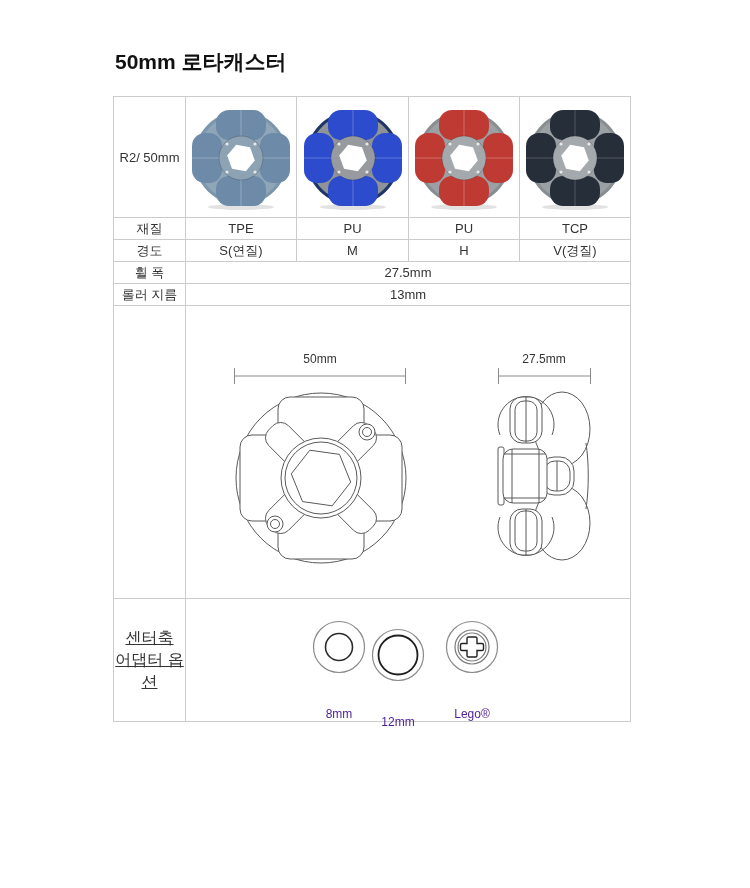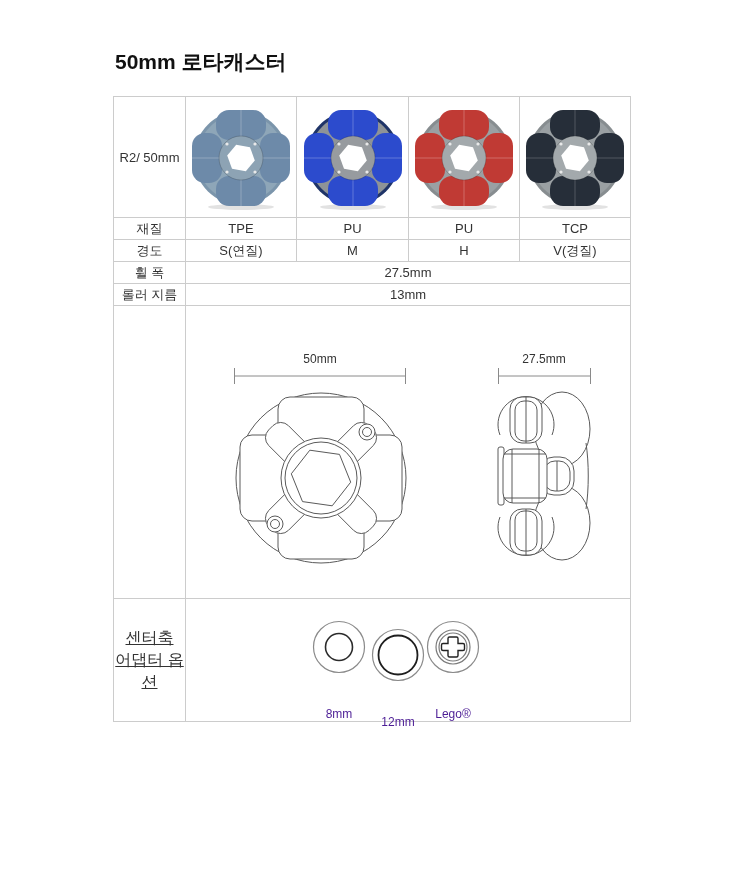--- a/index.html
+++ b/index.html
@@ -250,21 +250,21 @@
       </div>
 
       <div class="adapter-item" style="left:185px; top:29px;">
         <svg width="54" height="54" viewBox="0 0 54 54">
           <circle cx="27" cy="27" r="25.5" fill="none" stroke="#8a8a8a" stroke-width="1.2"></circle>
           <circle cx="27" cy="27" r="19.5" fill="none" stroke="#1e1e1e" stroke-width="1.8"></circle>
         </svg>
         <div class="adapter-label">12mm</div>
       </div>
 
-      <div class="adapter-item" style="left:240px; top:21px;">
+      <div class="adapter-item" style="left:259px; top:21px;">
         <svg width="54" height="54" viewBox="0 0 54 54">
           <circle cx="27" cy="27" r="25.5" fill="none" stroke="#8a8a8a" stroke-width="1.2"></circle>
           <circle cx="27" cy="27" r="17" fill="none" stroke="#7a7a7a" stroke-width="1.2"></circle>
           <circle cx="27" cy="27" r="14" fill="none" stroke="#7a7a7a" stroke-width="1.2"></circle>
           <path d="M23.5,17 h7 a1.5,1.5 0 0 1 1.5,1.5 v5 h5 a1.5,1.5 0 0 1 1.5,1.5 v4 a1.5,1.5 0 0 1 -1.5,1.5 h-5 v5 a1.5,1.5 0 0 1 -1.5,1.5 h-7 a1.5,1.5 0 0 1 -1.5,-1.5 v-5 h-5 a1.5,1.5 0 0 1 -1.5,-1.5 v-4 a1.5,1.5 0 0 1 1.5,-1.5 h5 v-5 a1.5,1.5 0 0 1 1.5,-1.5 z" fill="none" stroke="#222" stroke-width="1.4"></path>
         </svg>
         <div class="adapter-label">Lego®</div>
       </div>
     </td>
   </tr>

